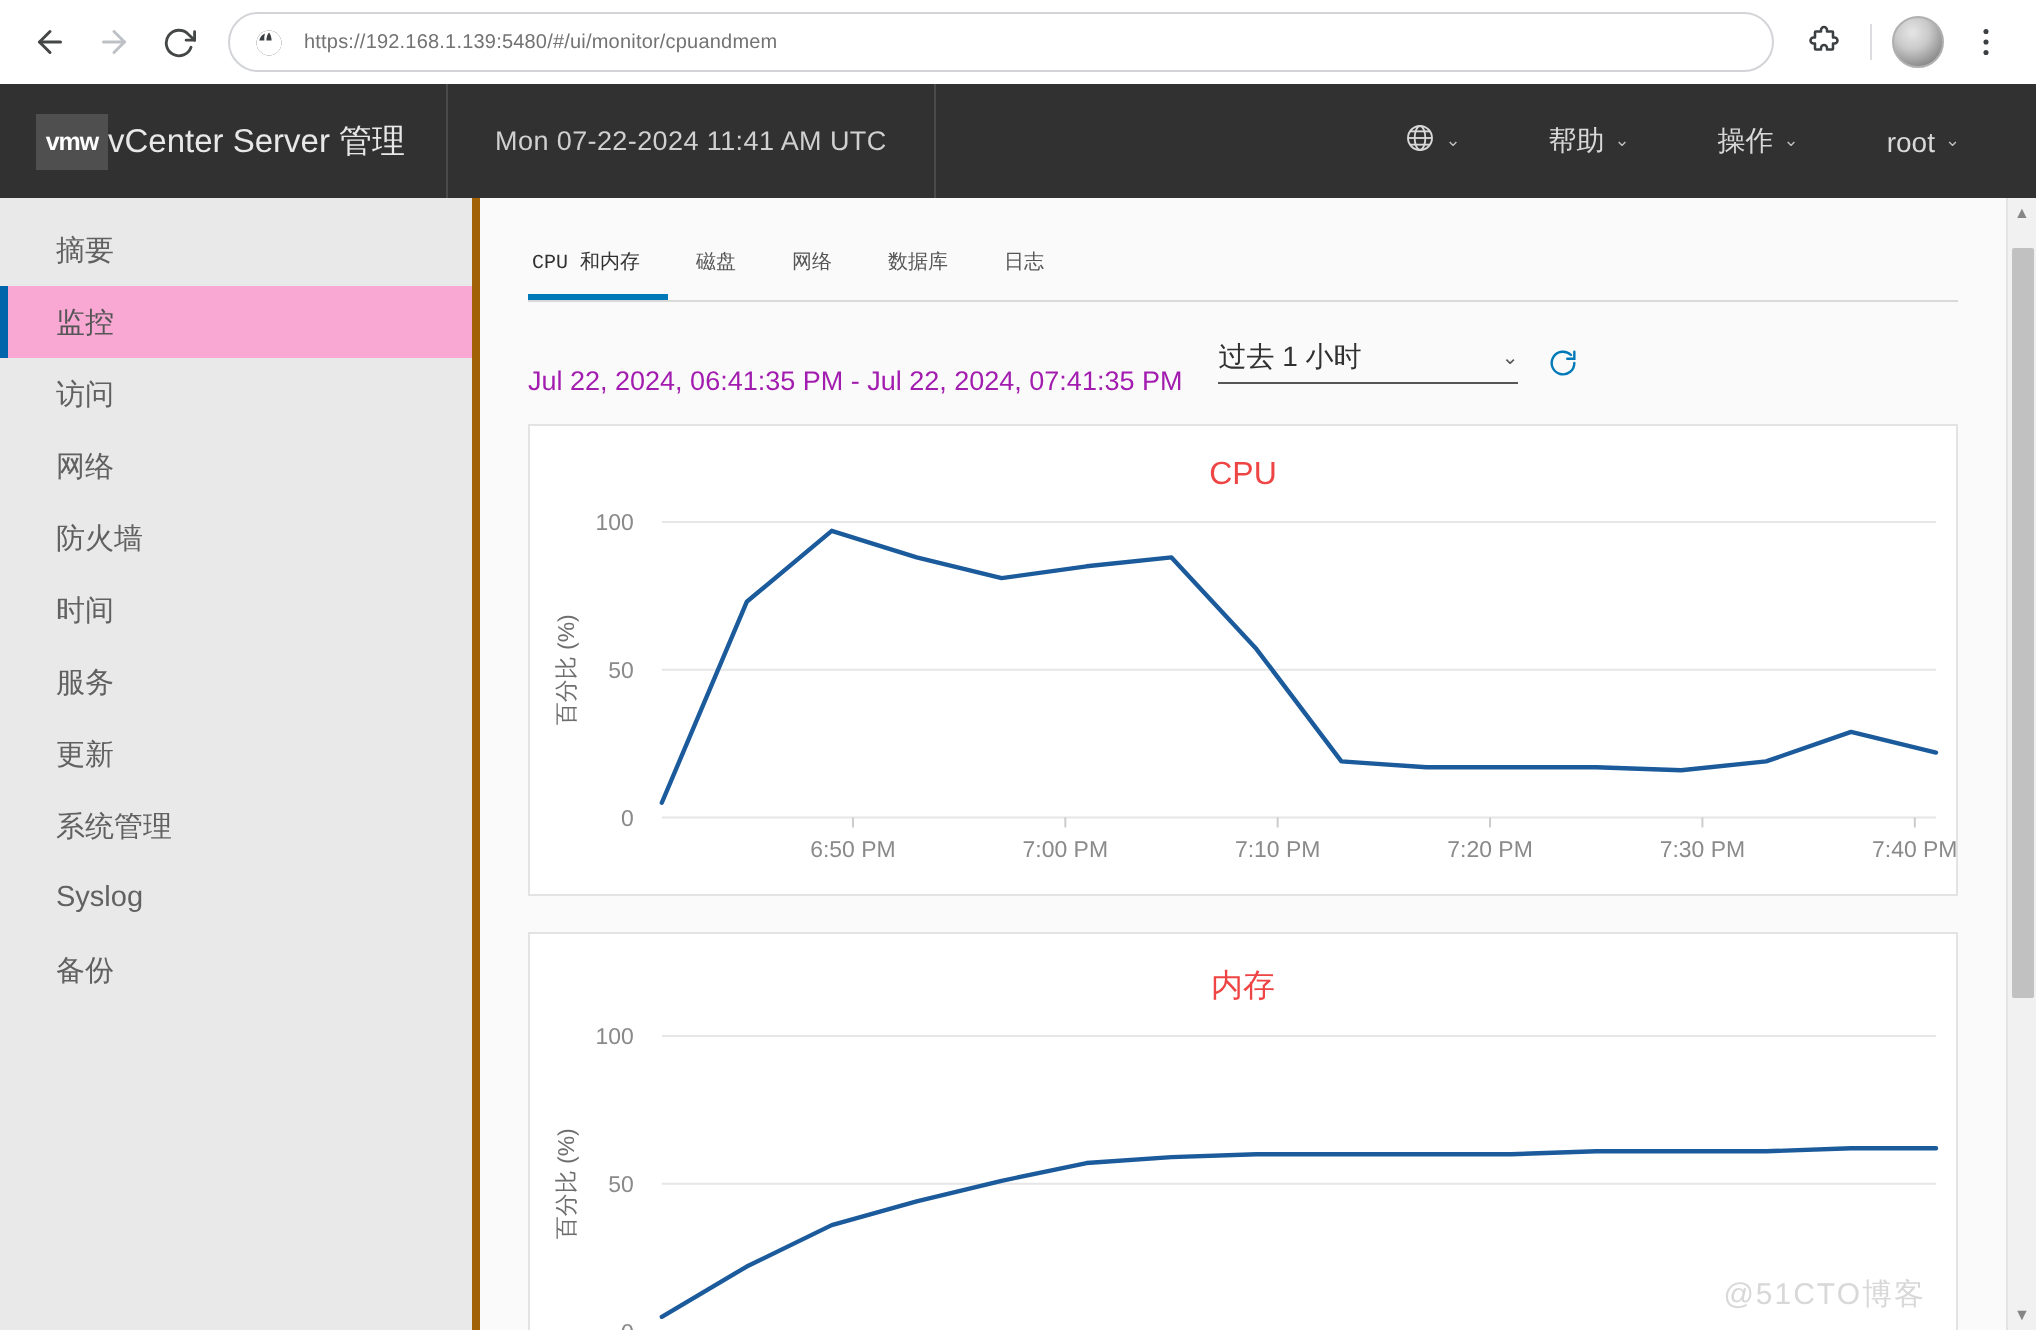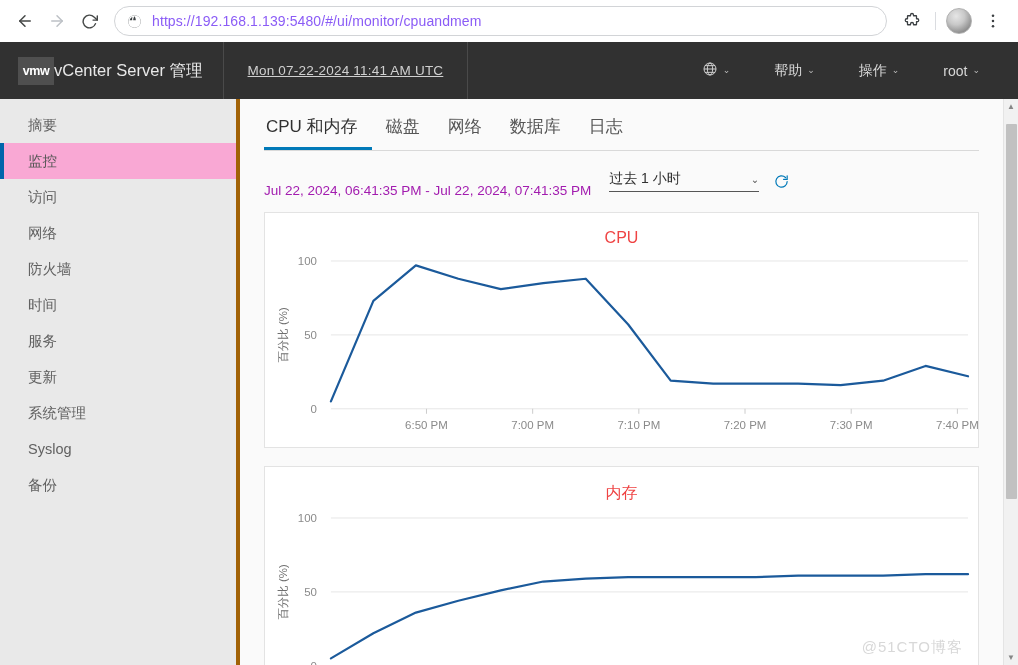--- a/index.html
+++ b/index.html
@@ -34,22 +34,22 @@
     background: #ffffff;
     border: 1px solid #d2d4d7;
     border-radius: 16px;
     display: flex; align-items: center;
     padding: 0 12px;
     gap: 10px;
     min-width: 0;
   }
   .omnibox .site-icon { flex: 0 0 auto; display: flex; align-items: center; }
   .omnibox .url-text {
-    font-size: 14px;
-    color: #8b5cf6;
+    font-size: 10px;
+    color: #737373;
     white-space: nowrap; overflow: hidden; text-overflow: ellipsis;
     letter-spacing: 0.1px;
   }
   .chrome-right { display: flex; align-items: center; gap: 4px; flex: 0 0 auto; }
   .chrome-sep { width: 1px; height: 18px; background: #dadce0; margin: 0 4px; }
   .avatar-btn {
     width: 26px; height: 26px; border-radius: 50%;
     background: radial-gradient(circle at 38% 30%, #e6e6e6 0%, #c9c9c9 38%, #8f8f8f 75%, #5e5e5e 100%);
     border: 1px solid #b0b0b0;
   }
@@ -86,21 +86,20 @@
     font-family: "Liberation Sans", sans-serif;
   }
   .brand-title { font-size: 16.5px; color: #e8e8e8; white-space: nowrap; }
   .hdr-divider { width: 1px; height: 57px; background: #4a4a4a; }
   .hdr-clock {
     padding: 0 24px;
     font-size: 13.5px;
     color: #d0d0d0;
     white-space: nowrap;
     letter-spacing: 0.2px;
-    text-decoration: underline;
   }
   .hdr-spacer { flex: 1 1 auto; }
   .hdr-menu { display: flex; align-items: center; gap: 0; padding-right: 16px; }
   .hdr-item {
     display: flex; align-items: center; gap: 5px;
     padding: 0 22px;
     font-size: 14px;
     color: #d8d8d8;
     height: 57px;
     white-space: nowrap;
@@ -147,25 +146,26 @@
   }
 
   .tabs {
     display: flex; align-items: flex-end;
     gap: 0;
     border-bottom: 1px solid #d9d9d9;
     margin-top: 18px;
     height: 34px;
   }
   .tab {
-    font-size: 17px;
+    font-size: 10px;
     color: #565656;
     padding: 0 14px 9px 14px;
     border-bottom: 3px solid transparent;
     white-space: nowrap;
+    font-family: Liberation Mono, monospace;
   }
   .tab:first-child { padding-left: 2px; }
   .tab.active {
     color: #313131;
     border-bottom: 3px solid #0079b8;
   }
 
   .range-row {
     display: flex; align-items: center;
     gap: 14px;

